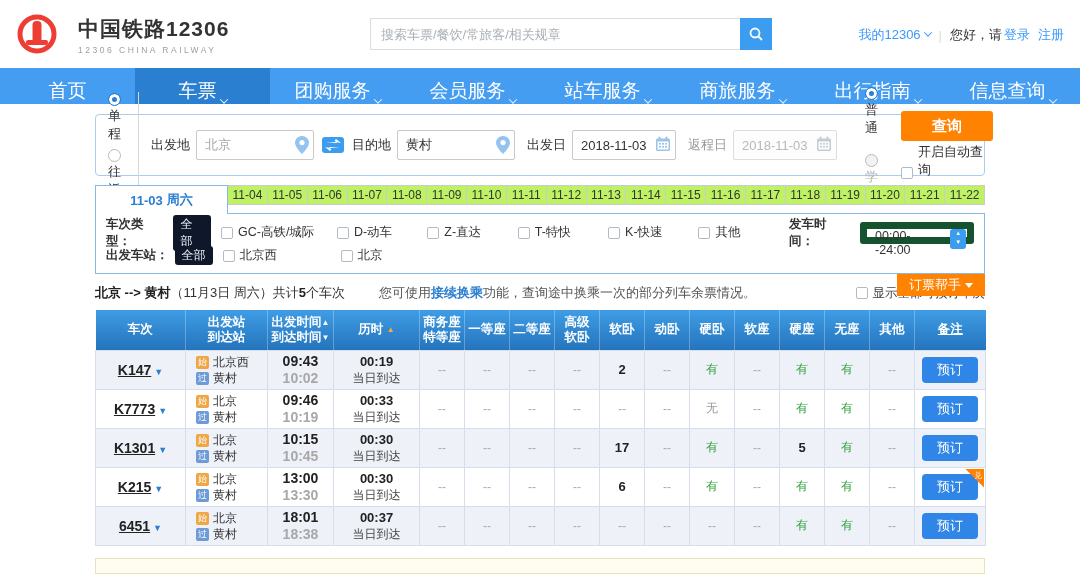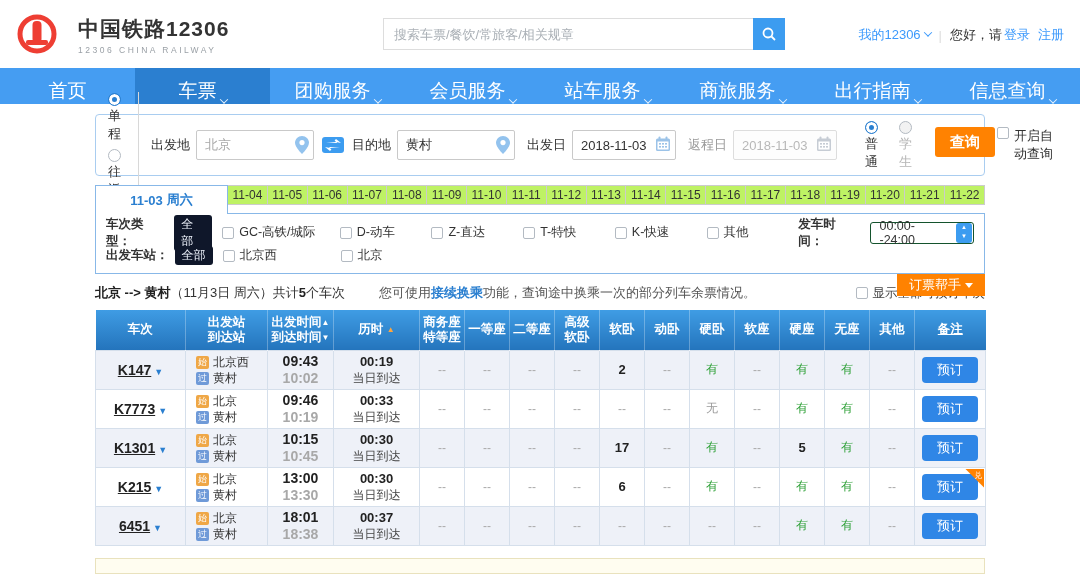--- a/index.html
+++ b/index.html
@@ -4,21 +4,21 @@
 <style>
   * { margin:0; padding:0; box-sizing:border-box; }
   body { font-family:"Liberation Sans","DejaVu Sans",sans-serif; background:#fff; width:1080px; height:586px; overflow:hidden; }
   .page { width:1080px; height:586px; position:relative; background:#fff; }
 
   
   .topbar { height:68px; position:relative; display:flex; align-items:center; padding:0 16px; background:#fff; }
   .logo { display:flex; align-items:flex-end; gap:20px; }
   .logo-title { font-size:21px; font-weight:bold; color:#333; letter-spacing:1px; }
   .logo-sub { font-size:8.5px; color:#9aa0a6; letter-spacing:2.5px; margin-top:2px; }
-  .searchbox { position:absolute; left:383px; top:18px; display:flex; }
+  .searchbox { position:absolute; left:370px; top:18px; display:flex; }
   .searchbox input { width:370px; height:32px; border:1px solid #ddd; border-right:none; padding:0 10px; font-size:13px; color:#999; outline:none; font-family:inherit; }
   .searchbox input::placeholder { color:#aab0b6; }
   .search-btn { width:32px; height:32px; background:#3c9cf0; border:none; display:flex; align-items:center; justify-content:center; cursor:pointer; }
   .usermenu { position:absolute; right:16px; top:26px; font-size:13px; color:#333; display:flex; align-items:center; gap:8px; white-space:nowrap; }
   .blue-link { color:#3b99fc; text-decoration:none; cursor:pointer; }
   .sep { color:#ddd; }
   .chev { display:inline-block; width:6px; height:6px; border-right:1.5px solid currentColor; border-bottom:1.5px solid currentColor; transform:rotate(45deg) translate(-1px,-1px); margin-left:4px; vertical-align:2px; }
 
   
   .nav { height:36px; background:#459df2; display:flex; }
@@ -40,40 +40,40 @@
   .field { position:relative; margin-left:6px; }
   .field input { height:30px; border:1px solid #c9c9c9; border-radius:2px; padding:0 26px 0 8px; font-size:13px; color:#333; outline:none; font-family:inherit; }
   .field input.ghost { color:#a9a9a9; }
   .field input.disabled { border-color:#ddd; color:#b8b8b8; background:#fdfdfd; }
   .field .icn { position:absolute; right:5px; top:6px; }
   .city-in { width:118px; }
   .date-in { width:104px; }
   .swap { margin:0 8px; display:flex; align-items:center; }
   .lbl-grey { color:#999; }
   .vline { width:1px; height:42px; background:#a9cdf0; margin:0 14px; }
-  .ptype { display:flex; gap:16px; font-size:13px; color:#333; }
-  .qright { display:flex; flex-direction:row; align-items:flex-start; gap:2px; margin-left:18px; }
+  .ptype { display:flex; flex-direction:column; gap:16px; font-size:13px; color:#333; }
+  .qright { display:flex; flex-direction:column; align-items:flex-start; gap:2px; margin-left:18px; }
   .query-btn { width:92px; height:30px; background:#ff8201; color:#fff; border:none; border-radius:3px; font-size:15px; font-weight:bold; cursor:pointer; font-family:inherit; }
-  .autoq { font-size:13px; color:#333; display:flex; align-items:flex-start; }
+  .autoq { font-size:13px; color:#333; display:flex; align-items:flex-end; }
   .cbx { display:inline-block; width:12px; height:12px; border:1px solid #b3bac2; border-radius:2px; background:#fff; margin-right:5px; flex:none; vertical-align:-2px; }
 
   
   .date-tabs { display:flex; margin-top:9px; position:relative; z-index:2; }
   .tab-active { width:133px; height:29px; background:#fff; border:1px solid #88b8e8; border-bottom:none; margin-bottom:-1px; color:#2a7fd0; font-size:13px; font-weight:bold; display:flex; align-items:center; justify-content:center; gap:4px; cursor:pointer; }
   .tab { flex:1; height:20px; background:#bef264; border:1px solid #ccc; border-left:none; font-size:12px; color:#333; display:flex; align-items:center; justify-content:center; cursor:pointer; }
 
   
   .fpanel { border:1px solid #88b8e8; padding:7px 10px 6px; position:relative; }
   .frow { display:flex; align-items:center; font-size:12.5px; color:#333; height:23px; }
   .flabel { font-weight:bold; margin-right:6px; }
   .all-badge { background:#0f172a; color:#eef3fc; font-size:12px; padding:1px 7px; border-radius:3px; margin-right:10px; cursor:pointer; }
   .fcheck { display:flex; align-items:center; width:92px; cursor:pointer; }
   .fcheck.wide { width:118px; }
   .ftime { margin-left:auto; display:flex; align-items:center; }
-  .timebox { border:1px solid #14532d; border-radius:3px; display:flex; align-items:center; margin-left:4px; padding-left:8px; height:22px; }
+  .timebox { border:7px solid #14532d; border-radius:3px; display:flex; margin-left:4px; padding-left:8px; height:22px; }
   .stepper { width:16px; height:20px; background:#3c9cf0; border-radius:3px; margin-left:6px; margin-right:1px; color:#fff; font-size:6px; line-height:9px; text-align:center; }
   .helper-btn { position:absolute; right:-1px; bottom:-23px; height:22px; background:#ff8201; color:#fff; border:none; font-size:13px; padding:0 12px; cursor:pointer; font-family:inherit; z-index:3; }
   .helper-btn .tri { display:inline-block; width:0; height:0; border-left:4px solid transparent; border-right:4px solid transparent; border-top:5px solid #fff; margin-left:4px; vertical-align:1px; }
 
   
   .summary { display:flex; align-items:center; margin:10px 0 8px; font-size:13px; color:#333; }
   .summary b { font-weight:bold; color:#222; }
   .tip { margin-left:34px; color:#555; }
   .tip .blue-link { font-weight:bold; color:#2a7fd0; }
   .sum-checks { margin-left:auto; display:flex; gap:14px; font-size:12.5px; color:#444; }

